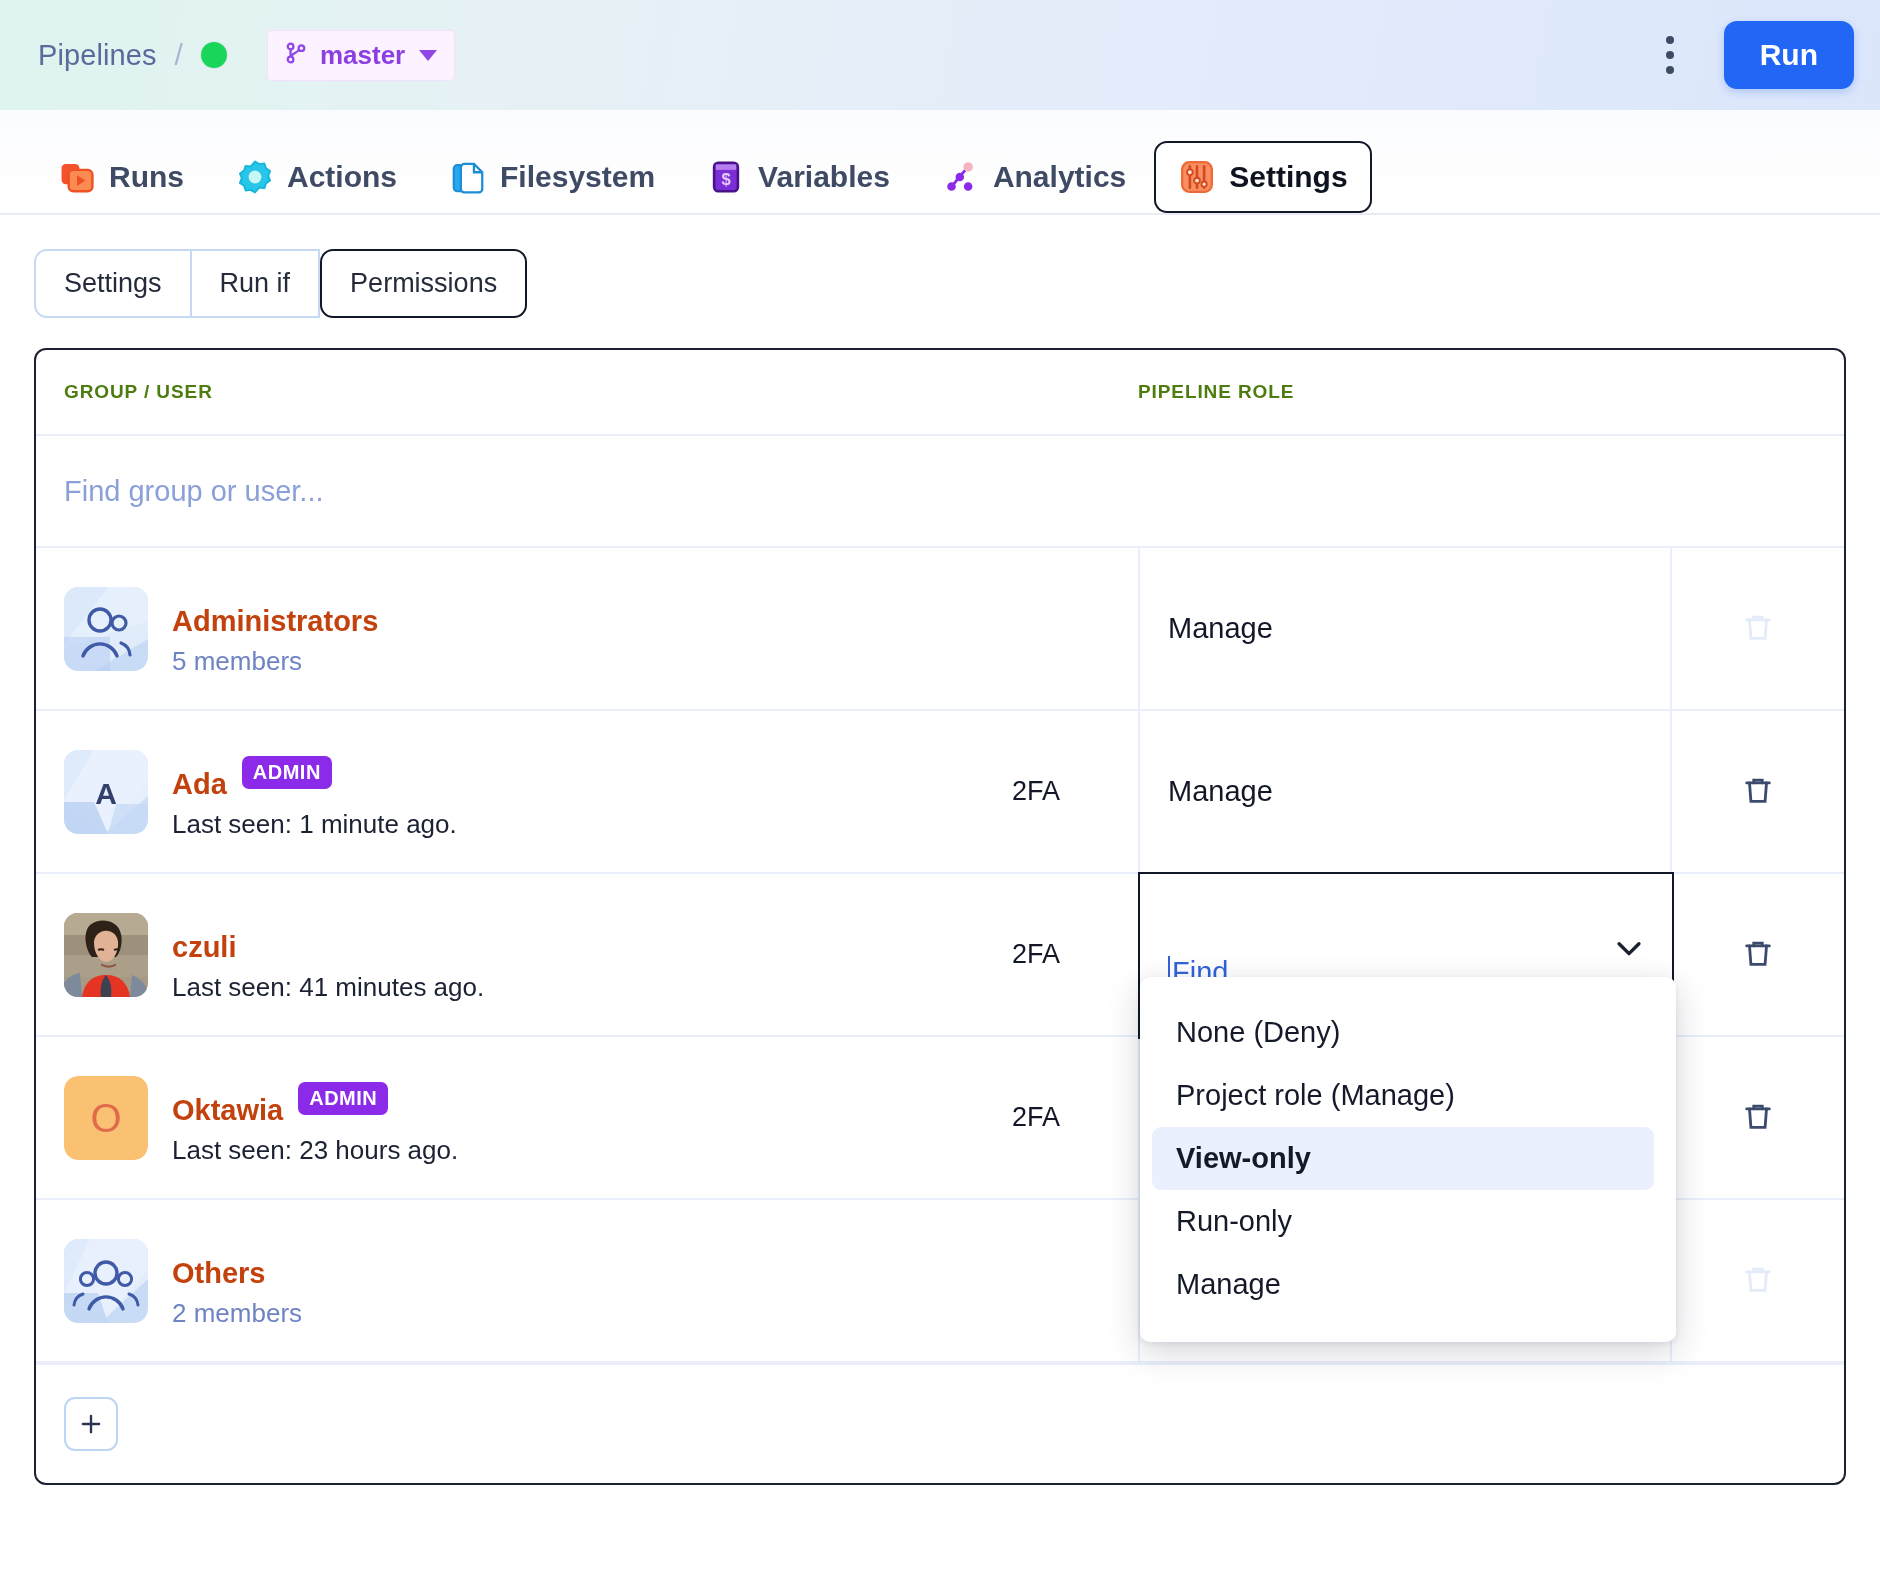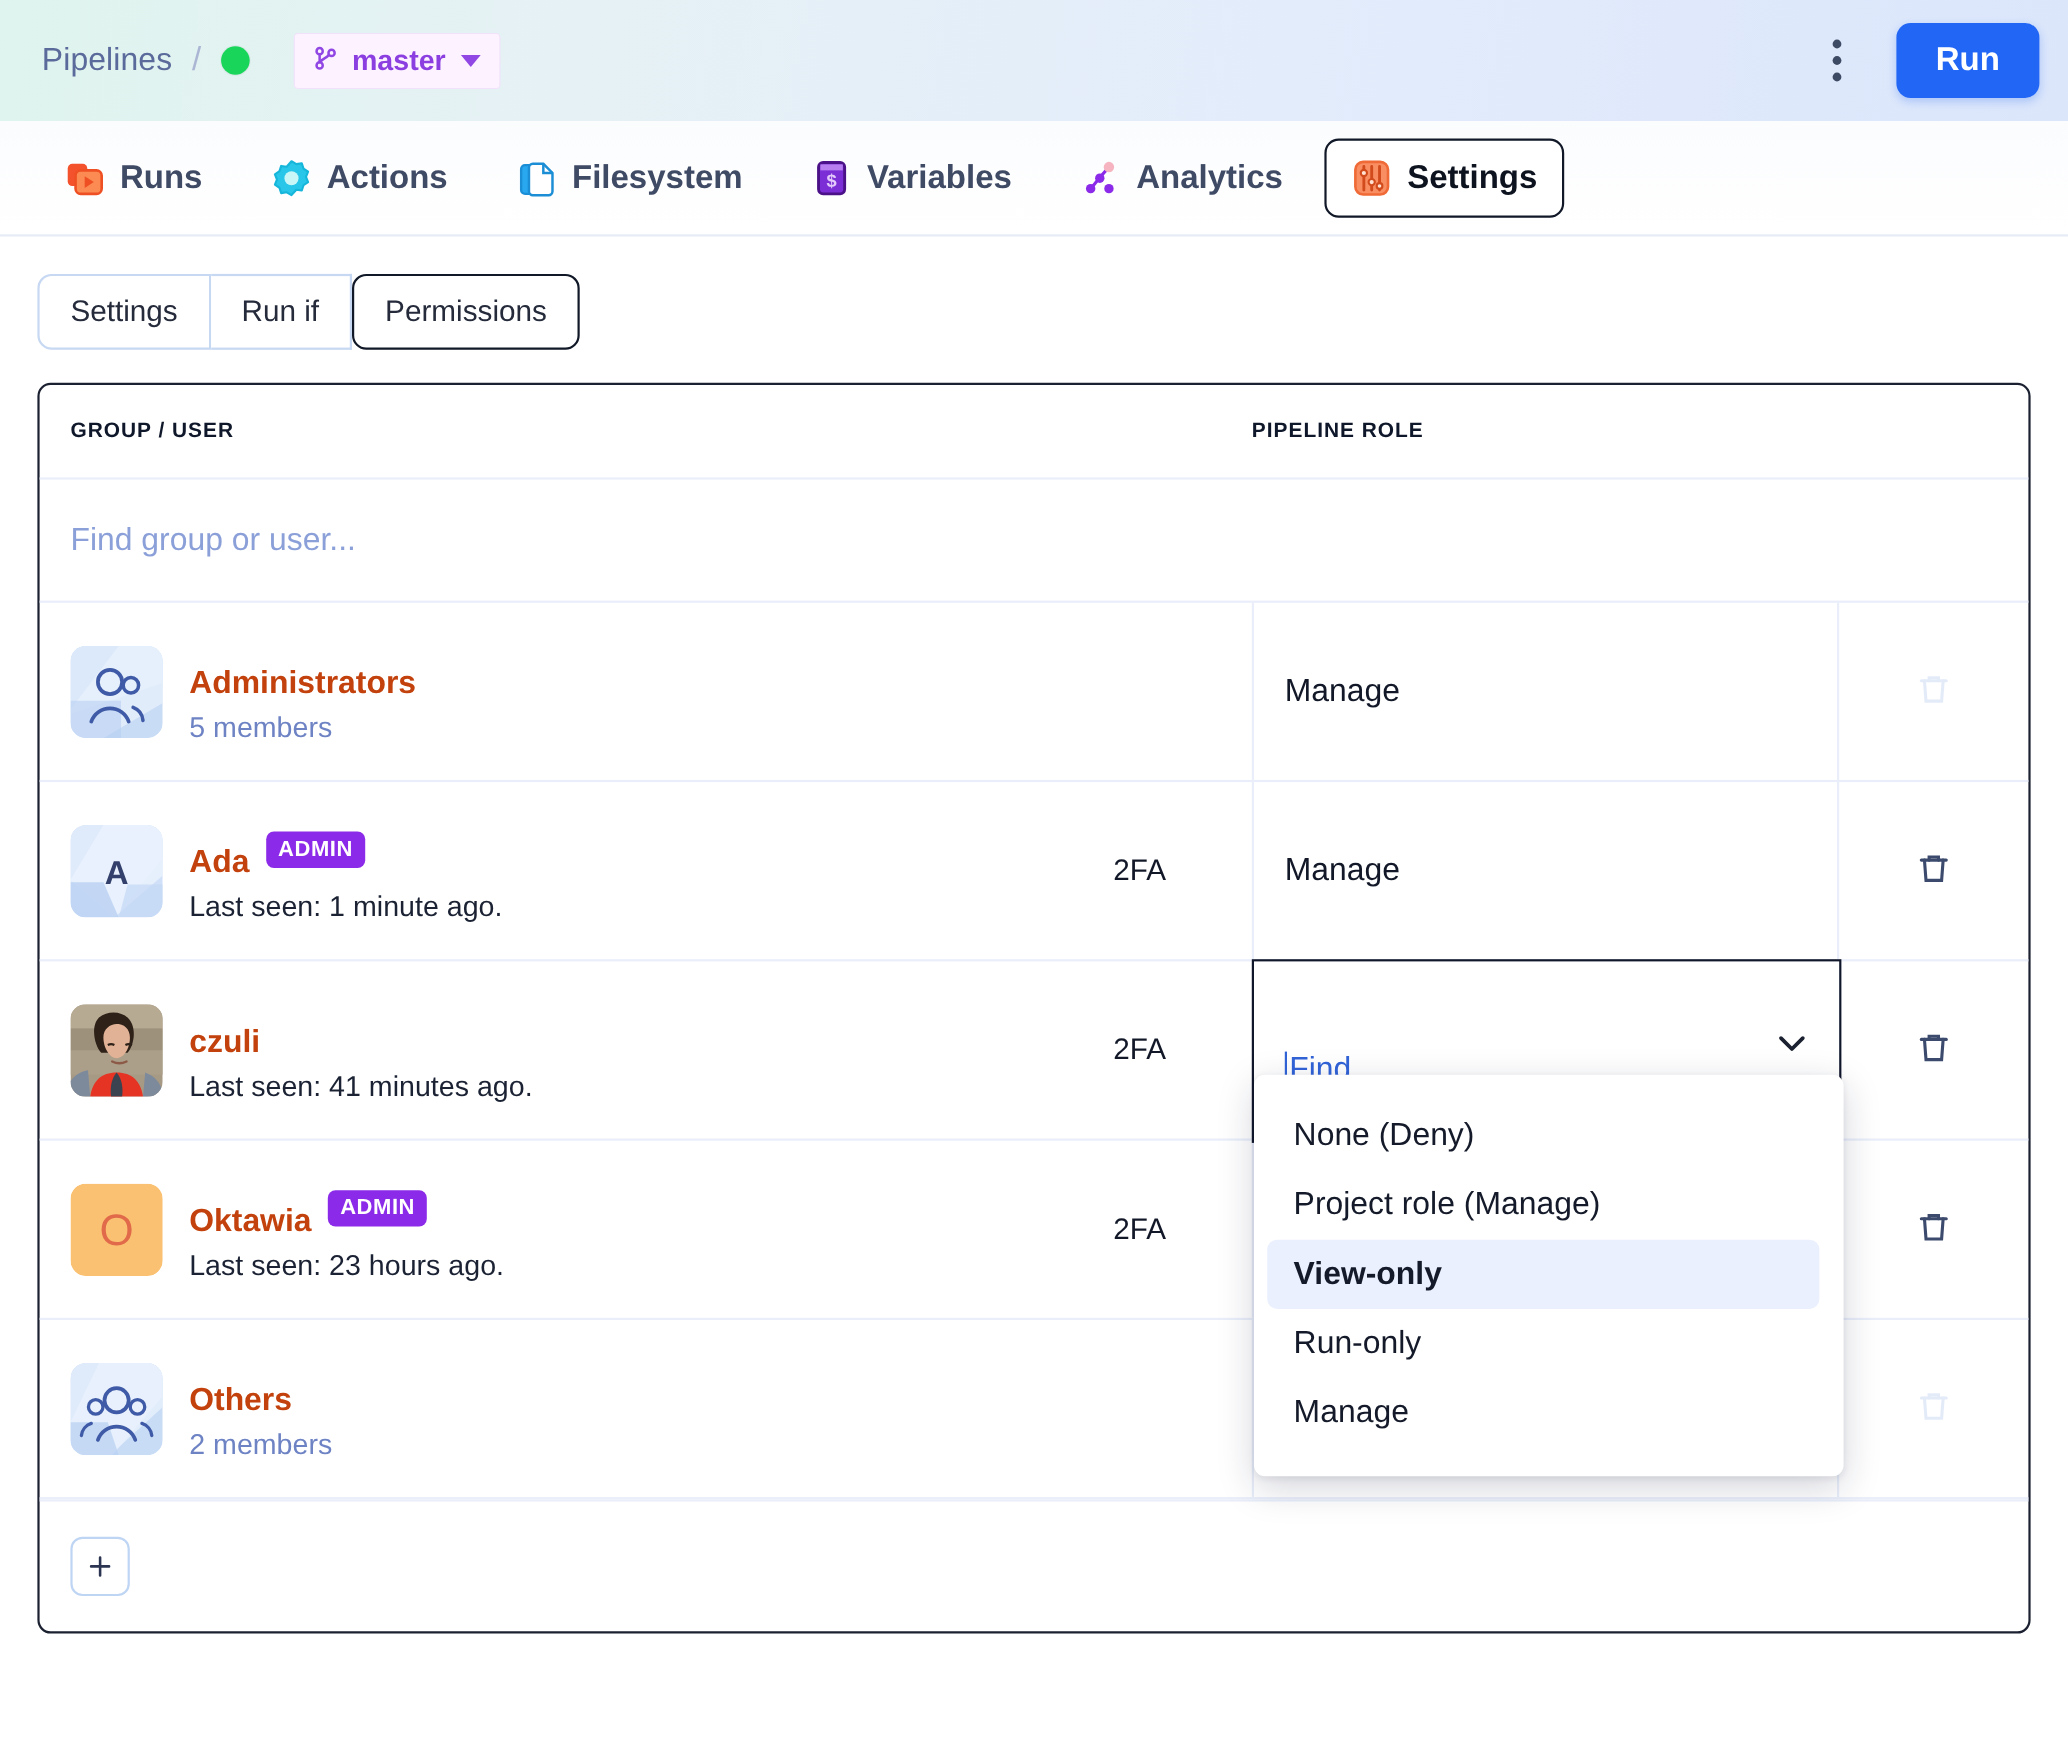--- a/index.html
+++ b/index.html
@@ -60,23 +60,23 @@
     font-family: inherit; font-size: 30px; font-weight: 600;
     padding: 17px 36px; cursor: pointer;
     box-shadow: 0 3px 8px rgba(34,102,245,.25);
   }
 
   
   .navtabs {
     height: 105px;
     background: linear-gradient(#fbfcfe, #ffffff);
     border-bottom: 2px solid #e6ebf5;
-    display: flex; align-items: center;
+    display: flex; align-items: flex-end;
     padding: 0 34px;
-    gap: 14px;
+    gap: 4px;
   }
   .navtab {
     display: flex; align-items: center; gap: 13px;
     padding: 15px 22px; border-radius: 13px; cursor: pointer;
     font-size: 30px; font-weight: 600; color: #3f4a65;
     border: 2px solid transparent;
     white-space: nowrap;
   }
   .navtab.active { border-color: #111827; color: #0e1320; background: #fff; }
   .navtab .ico { width: 38px; height: 38px; display: block; flex: none; }
@@ -104,21 +104,21 @@
     background: #fff;
     overflow: visible;
     position: relative;
   }
   .thead {
     display: flex; align-items: center; height: 86px;
     border-bottom: 2px solid #e9eefa;
     padding: 0 0 0 28px;
   }
   .th {
-    font-size: 19px; font-weight: 700; color: #0f172a;
+    font-size: 19px; font-weight: 700; color: #4d7c0f;
     letter-spacing: .9px;
   }
   .th-group { flex: 1; }
   .th-role { width: 532px; }
   .th-act { width: 174px; }
 
   .findrow {
     height: 112px; display: flex; align-items: center;
     padding-left: 28px;
     border-bottom: 2px solid #e9eefa;

